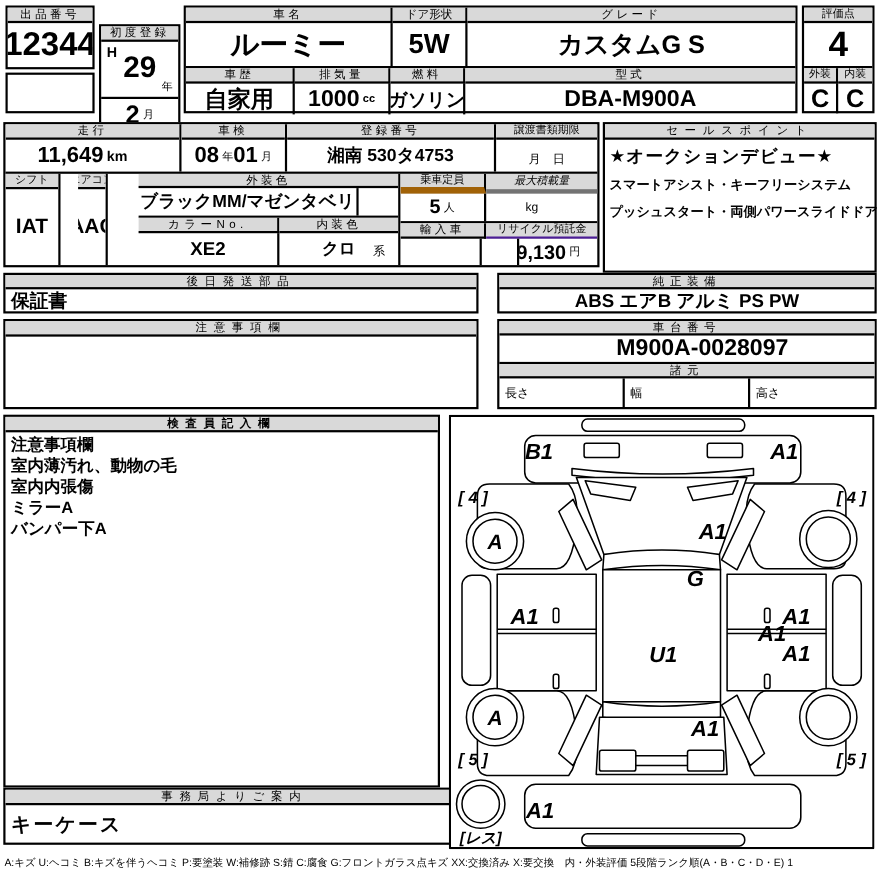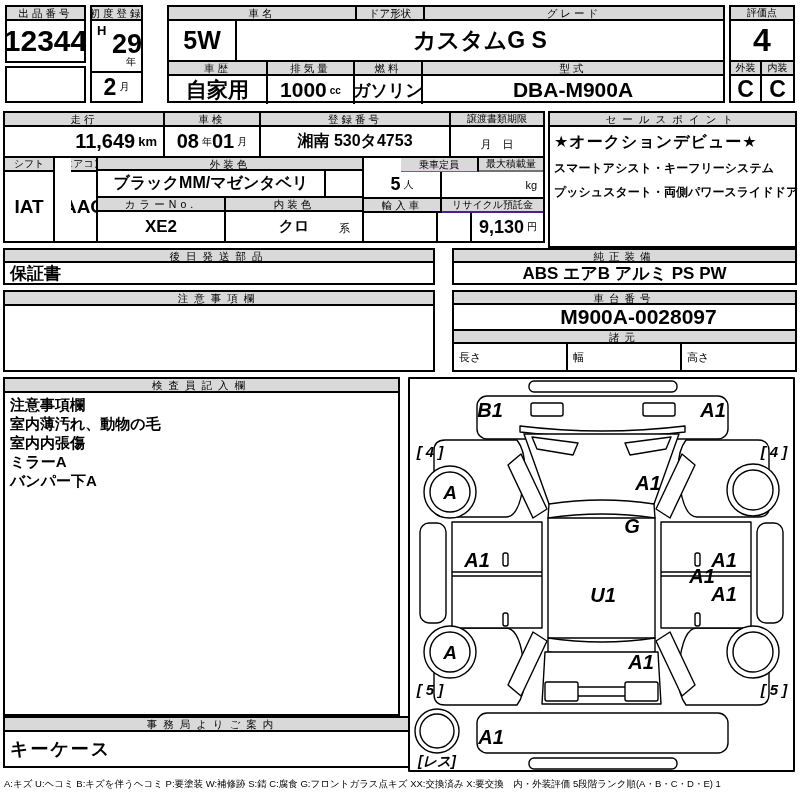--- a/index.html
+++ b/index.html
@@ -7,56 +7,57 @@
   .b{position:absolute;border:2px solid #000;box-sizing:border-box;background:#fff;display:flex;flex-direction:column;}
   .h{background:#d9d9d9;border-bottom:2px solid #000;font-size:10.5px;line-height:12px;text-align:center;letter-spacing:3px;white-space:nowrap;overflow:hidden;flex:0 0 14px;display:flex;align-items:center;justify-content:center;box-sizing:border-box;}
   .h.t{letter-spacing:0;font-size:10px;}
   .row{display:flex;box-sizing:border-box;}
   .cell{box-sizing:border-box;display:flex;flex-direction:column;overflow:hidden;}
   .br{border-right:2px solid #000;}
   .bb{border-bottom:2px solid #000;}
   .v{font-weight:bold;display:flex;align-items:center;justify-content:center;flex:1;box-sizing:border-box;overflow:hidden;white-space:nowrap;}
   .u{font-size:10px;font-weight:bold;margin-left:3px;}
   .left{justify-content:flex-start;padding-left:5px;}
-  .right{justify-content:flex-end;padding-right:6px;}
+  .right{padding-right:18px;}
   .items{flex:1;padding:2px 5px;font-weight:bold;font-size:15px;line-height:19px;}
   .sp1{font-size:16px;font-weight:bold;letter-spacing:1px;margin:5px 4px 0 4px;white-space:nowrap;}
   .sp23{font-size:12px;font-weight:bold;margin:7px 4px 0 4px;white-space:nowrap;}
   .footer{position:absolute;left:4px;top:778px;width:794px;font-size:9.5px;white-space:nowrap;overflow:hidden;}
   svg text{font-family:"Liberation Sans","DejaVu Sans",sans-serif;}
 </style>
 </head>
 <body>
 
 <div class="b" style="left:5px;top:5px;width:81px;height:58px;">
   <div class="h">出品番号</div>
   <div class="v" style="font-size:30px;">12344</div>
 </div>
 <div class="b" style="left:5px;top:66px;width:81px;height:37px;"></div>
 
-<div class="b" style="left:90px;top:5px;width:53px;height:98px;">
+<div class="b" style="left:90px;top:22px;width:74px;height:98px;">
   <div class="h">初度登録</div>
   <div class="cell bb" style="flex:0 0 52px;position:relative;">
     <span style="position:absolute;left:5px;top:2px;font-size:13px;font-weight:bold;">H</span>
     <span style="position:absolute;left:20px;top:8px;font-size:27px;font-weight:bold;">29</span>
     <span style="position:absolute;right:5px;bottom:2px;font-size:10px;">年</span>
   </div>
   <div class="v" style="font-size:23px;">
     <span>2</span>
     <span class="u" style="font-weight:normal;">月</span>
   </div>
 </div>
 
 <div class="b" style="left:167px;top:5px;width:558px;height:98px;">
   <div class="row" style="flex:0 0 14px;">
     <div class="h br" style="flex:0 0 188px;">車名</div>
     <div class="h br" style="flex:0 0 68px;letter-spacing:0;">ドア形状</div>
     <div class="h" style="flex:1;">グレード</div>
   </div>
   <div class="row bb" style="flex:0 0 41px;">
+    <div class="v br" style="flex:0 0 188px;font-size:26px;">ルーミー</div>
     <div class="v br" style="flex:0 0 68px;font-size:25px;">5W</div>
     <div class="v" style="flex:1;font-size:23px;">カスタムG S</div>
   </div>
   <div class="row" style="flex:0 0 14px;">
     <div class="h br" style="flex:0 0 99px;">車歴</div>
     <div class="h br" style="flex:0 0 87px;">排気量</div>
     <div class="h br" style="flex:0 0 68px;">燃料</div>
     <div class="h" style="flex:1;">型式</div>
   </div>
   <div class="row" style="flex:1;">
@@ -112,42 +113,42 @@
   </div>
   <div class="row" style="flex:1;">
     <div class="cell br" style="flex:0 0 50px;">
       <div class="h t">シフト</div>
       <div class="v" style="font-size:19px;">IAT</div>
     </div>
     <div class="cell br" style="flex:0 0 43px;padding-left:16px;">
       <div class="h t">エアコン</div>
       <div class="v" style="font-size:19px;">AAC</div>
     </div>
-    <div class="cell br" style="flex:0 0 266px;">
+    <div class="cell br" style="flex:0 0 266px;padding-left:28px;">
       <div class="h" style="flex:0 0 13px;">外装色</div>
       <div class="row bb" style="flex:0 0 27px;">
         <div class="v br" style="flex:1;font-size:16px;">ブラックMM/マゼンタベリ</div>
         <div class="v" style="flex:0 0 36px;"></div>
       </div>
       <div class="row" style="flex:0 0 14px;">
         <div class="h br" style="flex:0 0 128px;letter-spacing:4px;border-bottom:2px solid #000;">カラーNo.</div>
         <div class="h" style="flex:1;border-bottom:2px solid #000;">内装色</div>
       </div>
       <div class="row" style="flex:1;">
         <div class="v br" style="flex:0 0 128px;font-size:17px;">XE2</div>
         <div class="v" style="flex:1;position:relative;font-size:15px;">
           <span>クロ</span>
           <span style="position:absolute;right:12px;bottom:5px;font-size:11px;font-weight:normal;">系</span>
         </div>
       </div>
     </div>
     <div class="cell" style="flex:1;">
       <div class="row" style="flex:0 0 13px;">
-        <div class="h br t" style="flex:0 0 78px;border-bottom:1px solid #a16207;margin-left:37px;">乗車定員</div>
-        <div class="h t" style="flex:1;border-bottom:2px solid #737373;">最大積載量</div>
+        <div class="h br t" style="flex:0 0 78px;border-bottom:6px solid #a16207;">乗車定員</div>
+        <div class="h t" style="flex:1;border-bottom:4px solid #737373;font-style:italic;">最大積載量</div>
       </div>
       <div class="row bb" style="flex:0 0 27px;">
         <div class="v br" style="flex:0 0 78px;font-size:18px;">
           <span>5</span>
           <span class="u" style="font-weight:normal;">人</span>
         </div>
         <div class="v right" style="flex:1;font-size:11px;font-weight:normal;">kg</div>
       </div>
       <div class="row" style="flex:0 0 14px;">
         <div class="h br" style="flex:0 0 78px;border-bottom:2px solid #000;">輸入車</div>
@@ -194,21 +195,21 @@
   <div class="v bb" style="flex:0 0 26px;font-size:21px;padding-left:28px;">M900A-0028097</div>
   <div class="h" style="flex:0 0 13px;letter-spacing:5px;">諸元</div>
   <div class="row" style="flex:1;">
     <div class="v left br" style="flex:0 0 114px;font-size:11px;font-weight:normal;">長さ</div>
     <div class="v left br" style="flex:0 0 114px;font-size:11px;font-weight:normal;">幅</div>
     <div class="v left" style="flex:1;font-size:11px;font-weight:normal;">高さ</div>
   </div>
 </div>
 
 <div class="b" style="left:3px;top:377px;width:397px;height:339px;">
-  <div class="h" style="letter-spacing:6px;">検査員記入欄</div>
+  <div class="h" style="letter-spacing:6px;font-weight:bold;">検査員記入欄</div>
   <div class="items">
     <div>注意事項欄</div>
     <div>室内薄汚れ、動物の毛</div>
     <div>室内内張傷</div>
     <div>ミラーA</div>
     <div>バンパー下A</div>
   </div>
 </div>
 
 <div class="b" style="left:3px;top:716px;width:420px;height:52px;">

